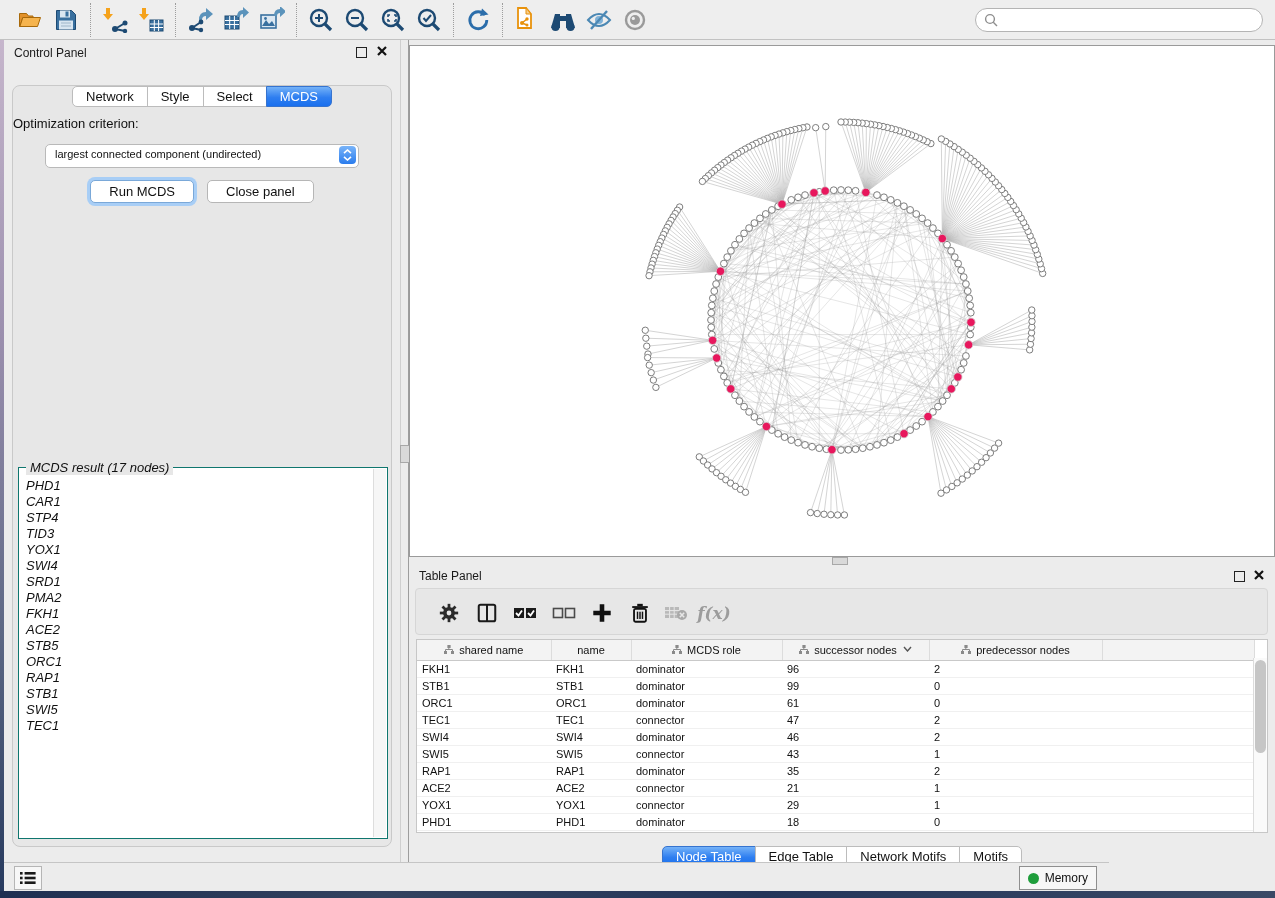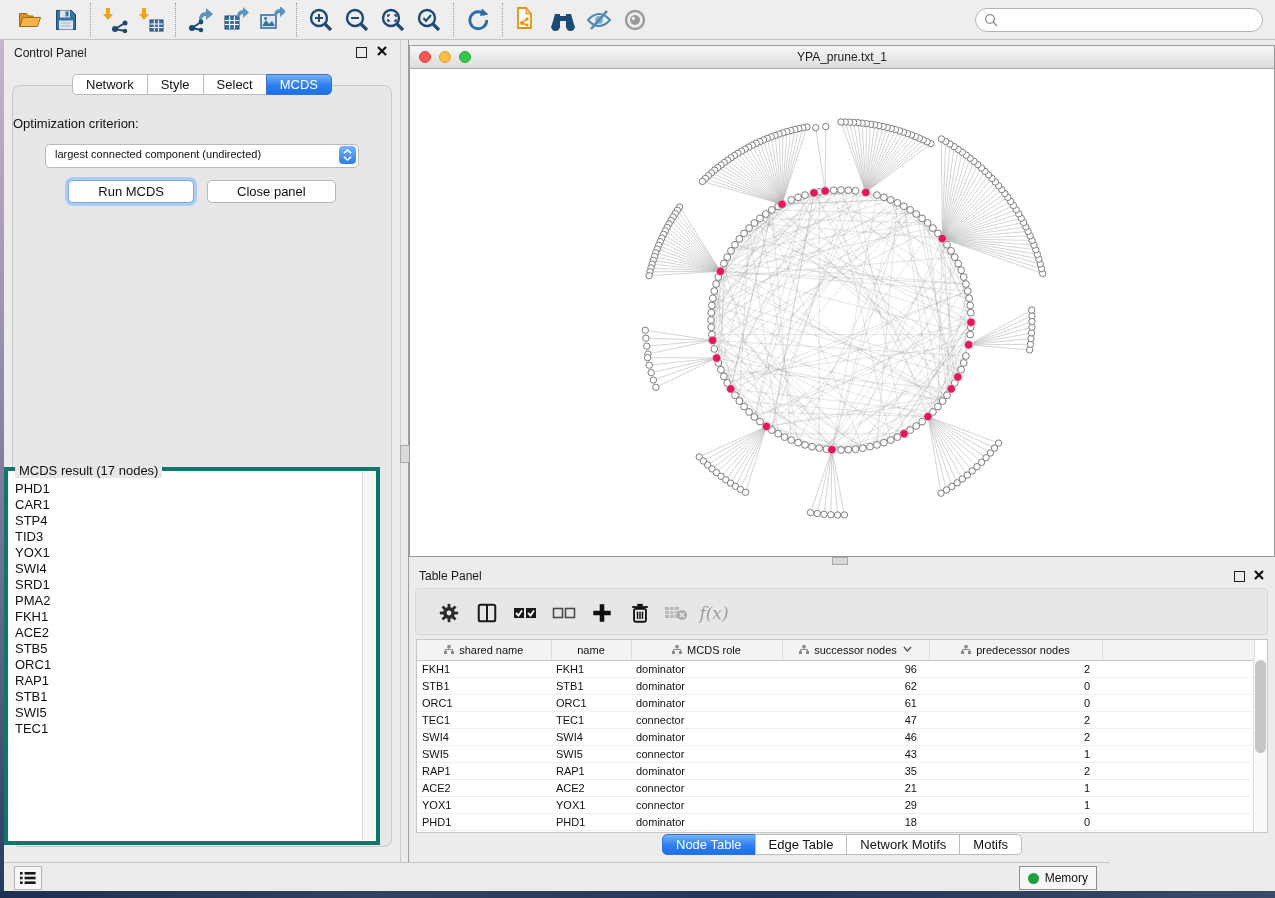--- a/index.html
+++ b/index.html
@@ -21,38 +21,38 @@
     border:1px solid #b4b4b4;border-radius:13px;display:flex;align-items:center;padding:0 8px;box-sizing:border-box;}
   #search-wrap input{border:none;outline:none;flex:1;font-size:12px;font-family:"Liberation Sans",sans-serif;background:transparent;margin-left:6px;}
   
   #control-panel{position:absolute;left:4px;top:40px;width:396px;height:822px;background:#ececec;}
   .panel-title-row{position:absolute;left:0;top:0;width:100%;height:24px;}
   .panel-title{position:absolute;left:10px;top:6px;font-size:12px;color:#1a1a1a;}
   .win-float{position:absolute;width:9px;height:9px;border:1.5px solid #222;top:7px;}
   .win-close{position:absolute;top:5px;width:12px;height:12px;}
   #cp-float{right:33px;} #cp-close{right:12px;}
   #cp-tabs{position:absolute;top:34px;left:50%;transform:translateX(-50%);white-space:nowrap;z-index:3;}
-  .seg{display:inline-block;padding:2px 13px;font-size:13px;background:#fff;border:1px solid #bcbcbc;margin-left:-1px;color:#111;}
+  .seg{display:inline-block;padding:2px 13px;font-size:13px;background:#fff;border:1px solid #bcbcbc;margin-left:-1px;color:#111;margin-top:12px;}
   .seg:first-child{border-radius:5px 0 0 5px;margin-left:0;}
   .seg:last-child{border-radius:0 5px 5px 0;}
   .seg.active{background:linear-gradient(#74b2f8,#2e7ef0 55%,#1a70ee);border-color:#3573cf;color:#fff;}
   #cp-box{position:absolute;left:8px;top:45px;width:378px;height:760px;background:#e7e7e7;
     border:1px solid #c9c9c9;border-radius:8px;}
   .opt-label{margin-top:30px;font-size:13px;color:#111;}
   #dropdown{position:relative;margin:13px auto 0;width:312px;height:22px;background:#fff;
     border:1px solid #b9b9b9;border-radius:5px;font-size:11px;color:#111;}
   #dropdown .dval{position:absolute;left:9px;top:3px;}
   #stepper{position:absolute;right:2px;top:1px;width:17px;height:18px;border-radius:4px;
     background:linear-gradient(#79b4f9,#2a7ced);display:flex;align-items:center;justify-content:center;}
   .btn-row{margin-top:12px;display:flex;justify-content:center;gap:13px;}
   .mac-btn{font-family:"Liberation Sans",sans-serif;font-size:13px;color:#111;background:#fff;
-    border:1px solid #b6b6b6;border-radius:5px;padding:2px 29px;height:23px;}
+    border:1px solid #b6b6b6;border-radius:5px;padding:2px 18px;height:23px;}
   #run-btn{box-shadow:0 0 0 3px #a8cef6;border-color:#7aa8d8;}
-  #mcds-box{position:absolute;left:0;top:427px;width:368px;height:370px;background:#fff;
-    border:4px solid #0f766e;z-index:4;}
+  #mcds-box{position:absolute;left:14px;top:427px;width:368px;height:370px;background:#fff;
+    border:1px solid #0f766e;z-index:4;font-style:italic;}
   #mcds-legend{position:absolute;top:-8px;left:7px;background:#e7e7e7;padding:0 4px;font-size:13px;color:#111;}
   #mcds-list{list-style:none;margin:0;padding:10px 0 0 7px;font-size:13px;line-height:16px;color:#111;}
   #mcds-scroll{position:absolute;right:1px;top:1px;bottom:1px;width:12px;background:#f6f6f6;border-left:1px solid #ddd;}
   
   #vsplit{position:absolute;left:400px;top:40px;width:9px;height:822px;background:#ececec;
     border-left:1px solid #cfcfcf;border-right:1px solid #9d9d9d;box-sizing:border-box;}
   #vsplit .grip{position:absolute;left:-1px;top:405px;width:9px;height:16px;background:#d9d9d9;border:1px solid #a8a8a8;}
   #hsplit{position:absolute;left:409px;top:557px;width:866px;height:8px;background:#ececec;}
   #hsplit .grip{position:absolute;left:423px;top:0px;width:16px;height:8px;background:#d9d9d9;border:1px solid #a8a8a8;box-sizing:border-box;}
   
@@ -65,28 +65,28 @@
   .tl.green{left:49px;background:#34c84a;border:1px solid #27a839;}
   #net-title{position:absolute;left:0;right:0;top:4px;text-align:center;font-size:12px;color:#222;}
   #graph{position:absolute;left:0;top:21px;}
   
   #table-panel{position:absolute;left:409px;top:565px;width:866px;height:292px;background:#ececec;}
   #tp-title{position:absolute;left:10px;top:4px;font-size:12px;color:#1a1a1a;}
   #tp-float{right:30px;top:6px;} #tp-close{right:10px;top:4px;}
   #tp-toolbar{position:absolute;left:6px;top:23px;width:853px;height:47px;background:#e7e7e7;
     border:1px solid #d6d6d6;border-radius:4px;box-sizing:border-box;}
   .tpbtn{position:absolute;top:9px;width:30px;height:30px;display:flex;align-items:center;justify-content:center;}
-  #fx-label{font-family:"DejaVu Serif",serif;font-style:italic;font-size:17px;color:#9c9c9c;}
+  #fx-label{font-family:"DejaVu Serif",serif;font-style:italic;font-size:17px;color:#9c9c9c;font-weight:bold;}
   #table-wrap{position:absolute;left:7px;top:74px;width:852px;height:194px;background:#fff;border:1px solid #c7c7c7;box-sizing:border-box;}
   #node-table{border-collapse:collapse;table-layout:fixed;width:837px;font-size:11px;color:#111;padding-left:24px;}
   #node-table th{height:18px;background:#f3f3f3;border-bottom:1px solid #c9c9c9;border-right:1px solid #dcdcdc;
     font-weight:normal;text-align:center;position:relative;white-space:nowrap;overflow:hidden;}
   #node-table th .hlbl{vertical-align:middle;}
   #node-table td{height:16px;padding:0 5px;border-bottom:1px solid #f0f0f0;white-space:nowrap;overflow:hidden;}
-  #node-table td.num{text-align:right;padding-right:12px;}
+  #node-table td.num{padding-right:12px;}
   .tree-ico{margin-right:5px;vertical-align:-1px;}
   .sort-ico{margin-left:6px;vertical-align:1px;}
   #tbl-scroll{position:absolute;right:0;top:18px;bottom:0;width:13px;background:#fafafa;border-left:1px solid #dcdcdc;}
   #tbl-thumb{position:absolute;left:1px;right:1px;top:2px;height:93px;background:#c6c6c6;border-radius:6px;}
   #tp-tabs{position:absolute;top:269px;left:50%;transform:translateX(-50%);white-space:nowrap;}
   
   #status-bar{position:absolute;left:4px;top:862px;width:1105px;height:29px;background:#ececec;border-top:1px solid #c5c5c5;box-sizing:border-box;}
   #list-btn{position:absolute;left:10px;top:3px;width:26px;height:22px;background:#f7f7f7;border:1px solid #b5b5b5;
     display:flex;align-items:center;justify-content:center;}
   #memory-btn{position:absolute;right:12px;top:3px;height:22px;background:#f7f7f7;border:1px solid #8f8f8f;
@@ -312,26 +312,20 @@
         </ul>
       <div id="mcds-scroll"></div>
     </div>
   </div>
 
   <div id="vsplit">
       <div class="grip"></div>
     </div>
 
   <div id="net-window">
-    <div id="net-titlebar">
-      <span class="tl red"></span>
-      <span class="tl yellow"></span>
-      <span class="tl green"></span>
-      <span id="net-title">YPA_prune.txt_1</span>
-    </div>
     <svg id="graph" width="864" height="489">
         <g stroke="#999999" stroke-opacity="0.35" stroke-width="0.7">
           <line x1="388.0637219458283" y1="130.29516705991222" x2="431" y2="123"></line>
           <line x1="560.1825872861216" y1="267.5553818934302" x2="301.81741271387847" y2="267.55538189343"></line>
           <line x1="409.2241909703842" y1="381.16323240737063" x2="459.92772141432084" y2="379.7406285836371"></line>
           <line x1="522.9238815542511" y1="344.9238815542512" x2="493.8834553236812" y2="139.22095515186203"></line>
           <line x1="541.2462525003353" y1="321.88950435031677" x2="368.1165446763188" y2="139.22095515186203"></line>
           <line x1="415.1569853573308" y1="123.96900028662813" x2="306.08074814713706" y2="217.01138351476956"></line>
           <line x1="560.7954859523161" y1="260.289158140835" x2="423.7108418591651" y2="123.20451404768383"></line>
           <line x1="371.9812350338589" y1="137.16915185551215" x2="480.74884620746167" y2="132.8956607735327"></line>
@@ -1135,21 +1129,21 @@
               <td>FKH1</td>
               <td>dominator</td>
               <td class="num">96</td>
               <td class="num">2</td>
               <td></td>
             </tr>
             <tr>
               <td>STB1</td>
               <td>STB1</td>
               <td>dominator</td>
-              <td class="num">62</td>
+              <td class="num">99</td>
               <td class="num">0</td>
               <td></td>
             </tr>
             <tr>
               <td>ORC1</td>
               <td>ORC1</td>
               <td>dominator</td>
               <td class="num">61</td>
               <td class="num">0</td>
               <td></td>

